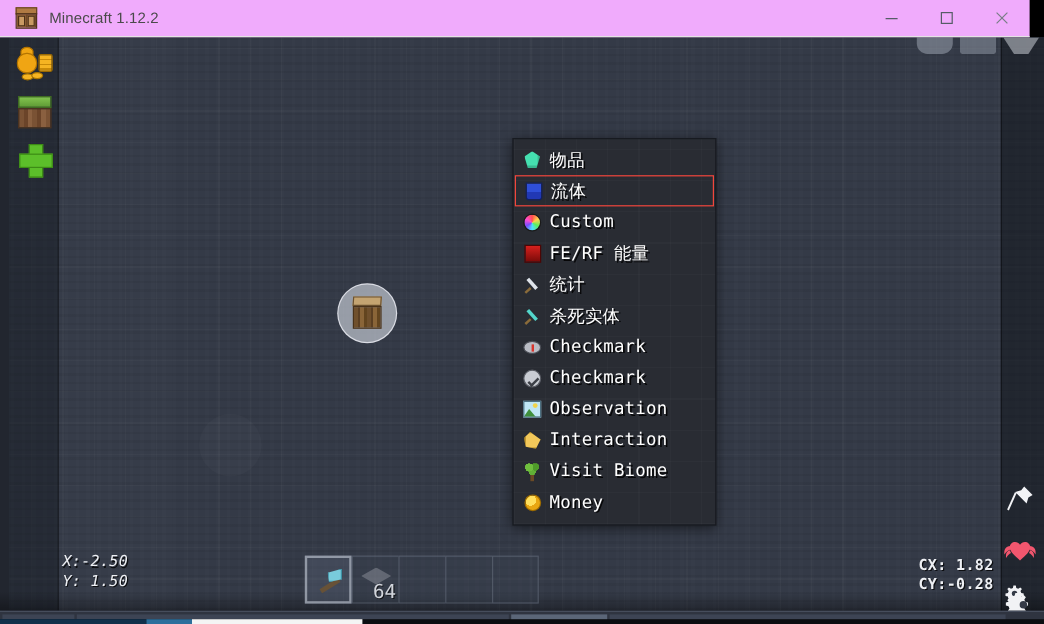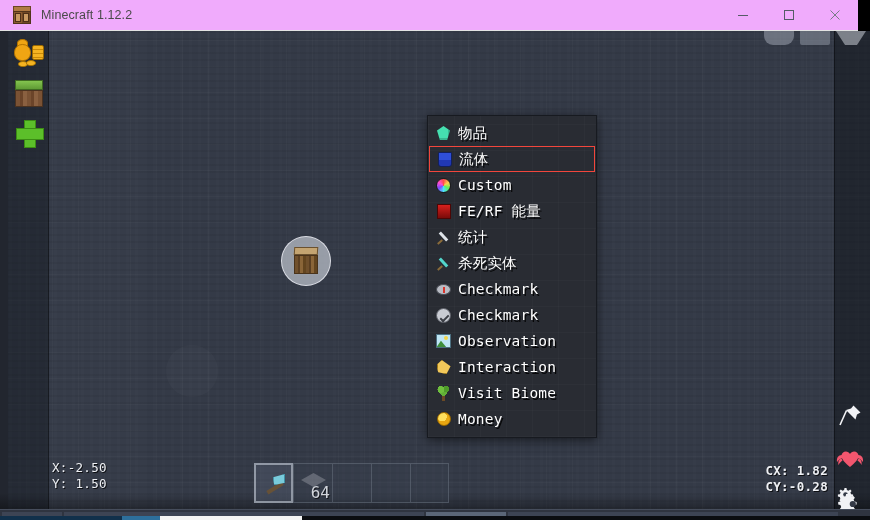--- a/index.html
+++ b/index.html
@@ -215,21 +215,21 @@
 
   
   .hud-coord {
     position: absolute;
     font-family: "DejaVu Sans Mono", monospace;
     font-size: 12.5px; color: #eef0f4; line-height: 16px;
     letter-spacing: .3px;
     text-shadow: 1px 1px 0 rgba(0,0,0,.75);
     z-index: 25; white-space: pre;
   }
-  .hud-left { left: 52px; bottom: 17px; }
+  .hud-left { left: 52px; bottom: 17px; font-style: italic; }
   .hud-right { right: 42px; bottom: 14px; text-align: right; font-weight: bold; }
 
   
   .hotbar {
     position: absolute; left: 254px; bottom: 6px;
     height: 40px; display: flex;
     z-index: 22; opacity: .92;
   }
   .slot {
     width: 39px; height: 40px;

